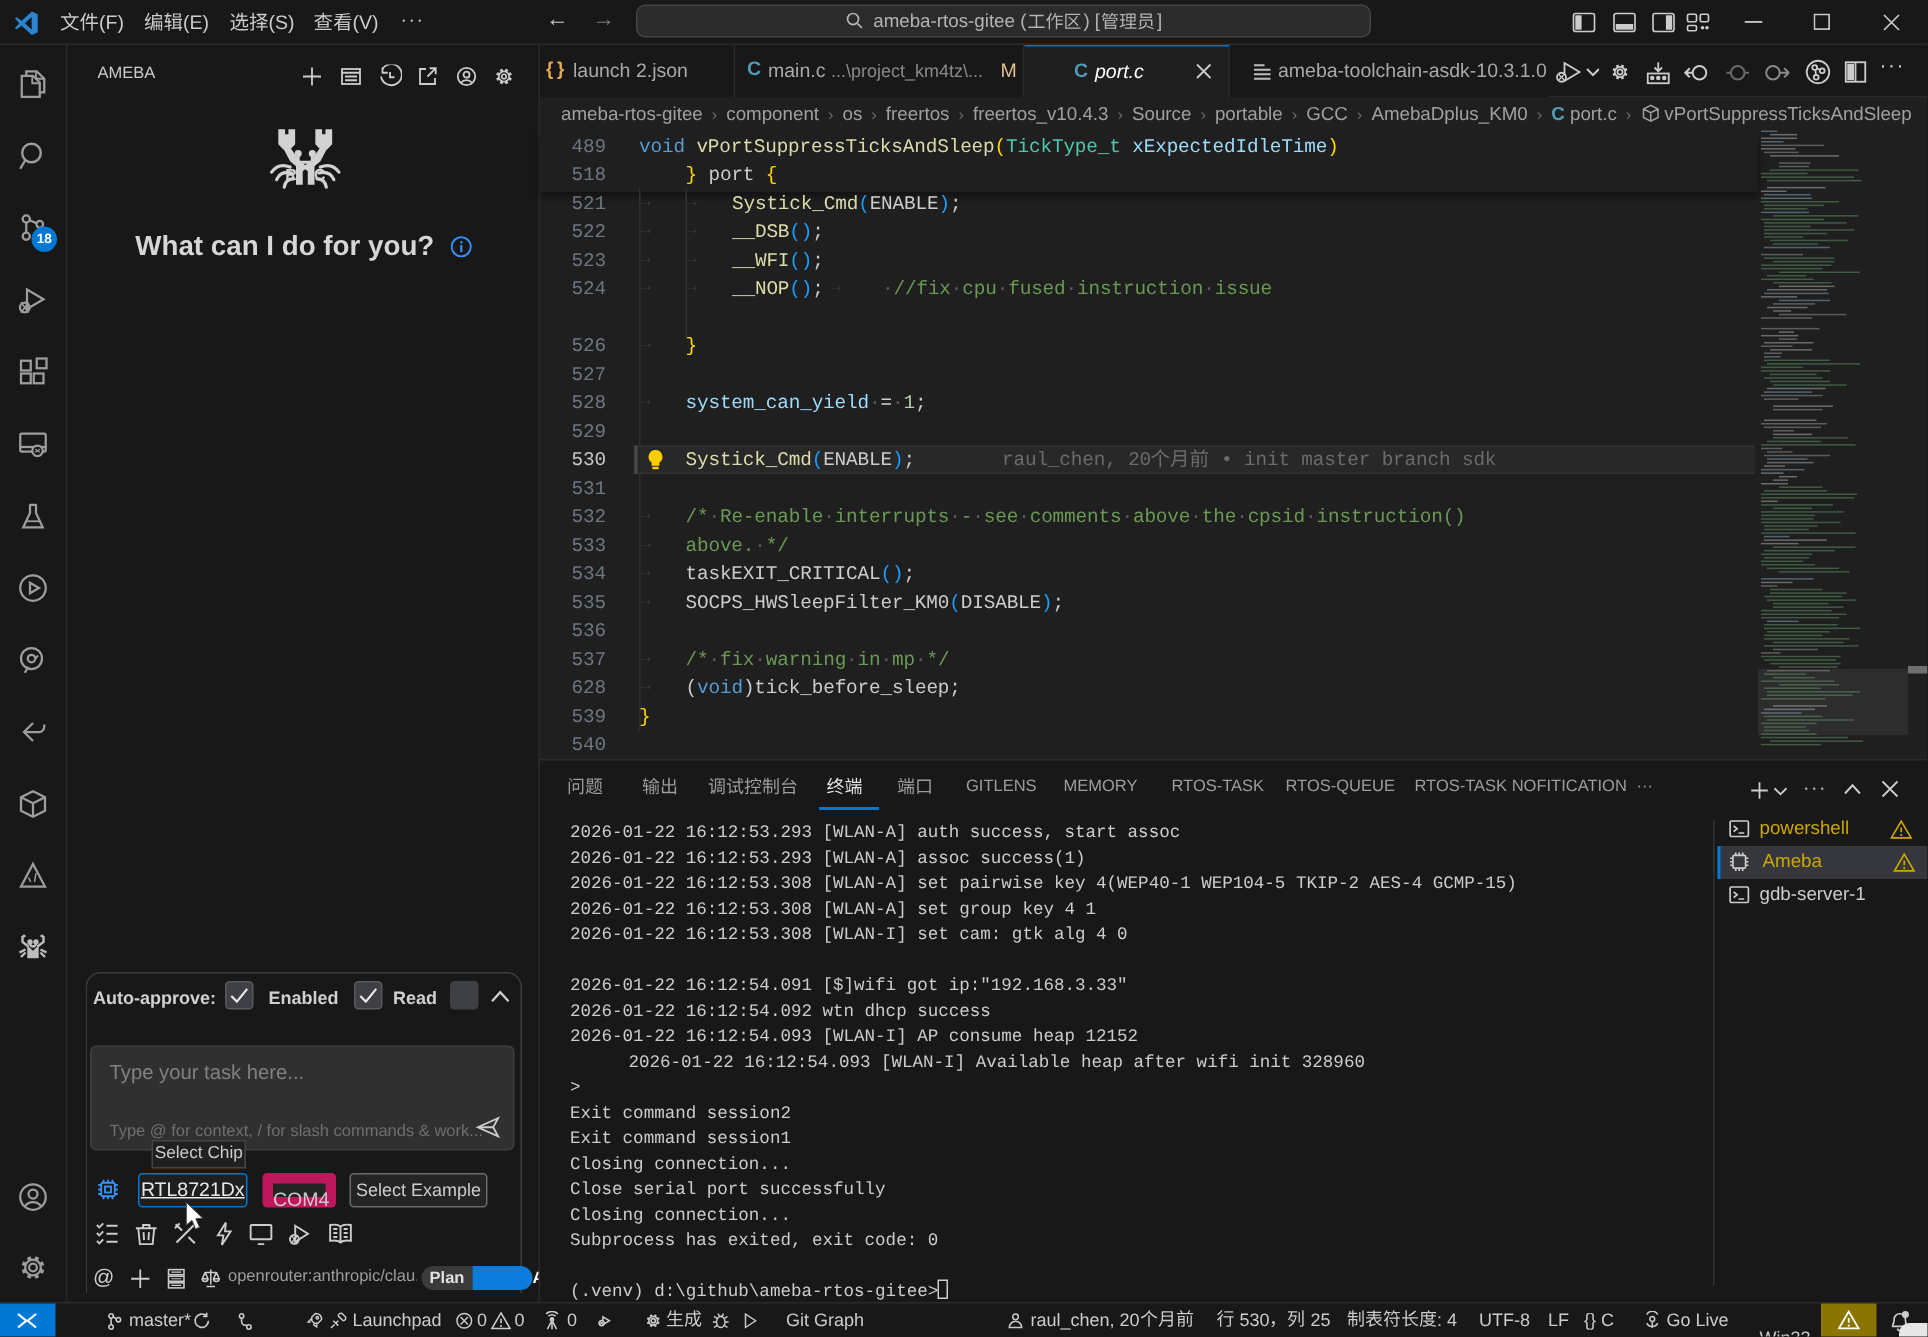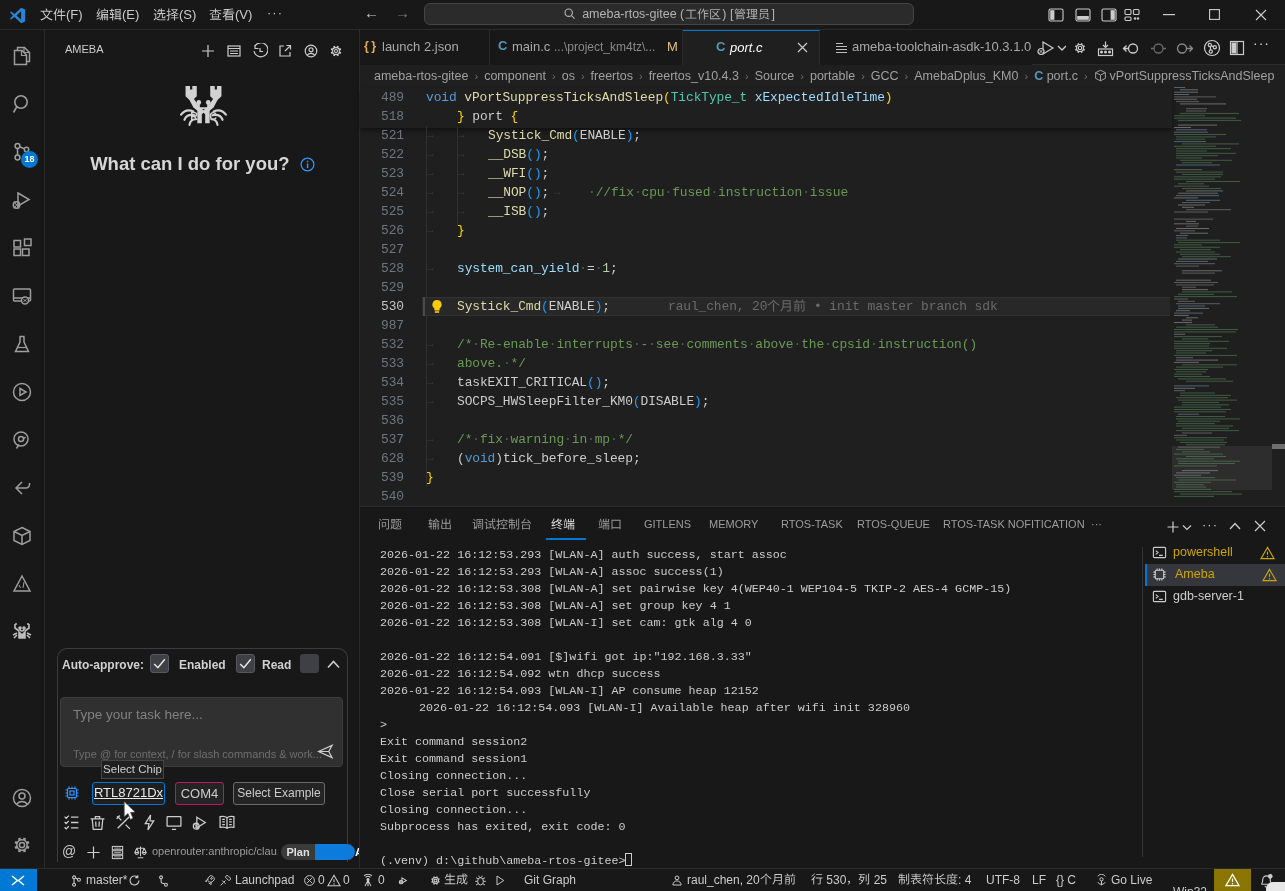--- a/index.html
+++ b/index.html
@@ -327,21 +327,21 @@
   </div>
 
   <div class="abs" style="left:56px;top:730px;width:63px;height:19px;background:#202021;border:1px solid #454545;font-size:11.5px;color:#cccccc;text-align:center;line-height:17px;z-index:5;white-space:nowrap;">Select Chip</div>
 
   <svg class="abs" style="left:19px;top:755px;" width="16" height="16" viewBox="0 0 16 16" stroke="#3794ff" stroke-width="1.2" fill="none">
       <rect x="3.5" y="3.5" width="9" height="9" rx="1"></rect>
       <rect x="6" y="6" width="4" height="4"></rect>
       <path d="M5 3.5 5 1.5 M8 3.5 8 1.5 M11 3.5 11 1.5 M5 12.5 5 14.5 M8 12.5 8 14.5 M11 12.5 11 14.5 M3.5 5 1.5 5 M3.5 8 1.5 8 M3.5 11 1.5 11 M12.5 5 14.5 5 M12.5 8 14.5 8 M12.5 11 14.5 11"></path>
     </svg>
   <div class="abs" style="left:47px;top:752px;width:73px;height:23px;background:#1f1f1f;border:1.5px solid #0078d4;border-radius:3px;font-size:13px;color:#e8e8e8;text-align:center;line-height:20px;text-decoration:underline;">RTL8721Dx</div>
-  <div class="abs" style="left:130px;top:752px;width:49px;height:23px;background:#242424;border:1px solid #be185d;border-radius:3px;font-size:13px;color:#cccccc;text-align:center;line-height:21px;">COM4</div>
+  <div class="abs" style="left:130px;top:752px;width:49px;height:23px;background:#242424;border:7px solid #be185d;border-radius:3px;font-size:13px;color:#cccccc;text-align:center;line-height:21px;">COM4</div>
   <div class="abs" style="left:188px;top:752px;width:92px;height:23px;background:#242424;border:1px solid #6b6b6b;border-radius:3px;font-size:12px;color:#cccccc;text-align:center;line-height:21px;white-space:nowrap;">Select Example</div>
   <svg class="abs" style="left:74px;top:770px;z-index:6;" width="18" height="24" viewBox="0 0 19 25">
       <path d="M5.5 1.5 5.5 17.5 9.5 14.2 12 20.3 14.8 19 12.2 13 17 12.6Z" fill="#ffffff" stroke="#444" stroke-width="0.7"></path>
     </svg>
 
   <g class="abs">
   <svg class="abs" style="left:18px;top:784px;" width="17" height="17" viewBox="0 0 16 16" stroke="#cccccc" stroke-width="1.2" fill="none">
         <path d="M1.5 2.5 3 4 5.5 1.5 M1.5 7.5 3 9 5.5 6.5 M1.5 12.5 3 14 5.5 11.5 M7.5 3 14.5 3 M7.5 8 14.5 8 M7.5 13 14.5 13"></path>
       </svg>
   <svg class="abs" style="left:44px;top:784px;" width="17" height="17" viewBox="0 0 16 16" stroke="#cccccc" stroke-width="1.2" fill="none">
@@ -499,26 +499,20 @@
       <span class="abs" style="left:128px;top:0;"><span style="color:#dcdcaa">__WFI</span><span style="color:#179fff">()</span><span style="color:#cccccc">;</span></span>
     </div>
   <div class="abs mono" style="left:0;top:153px;width:812px;height:19px;font-size:12.9px;line-height:19px;letter-spacing:-0.09px;">
       <span class="abs" style="left:0;top:0;width:44px;text-align:right;color:#6e7681;">524</span>
       <span class="abs" style="left:67px;top:0;color:#3b3b3b;font-size:11px;">→</span>
       <span class="abs" style="left:98px;top:0;color:#3b3b3b;font-size:11px;">→</span>
       <span class="abs" style="left:128px;top:0;"><span style="color:#dcdcaa">__NOP</span><span style="color:#179fff">()</span><span style="color:#cccccc">;</span></span>
       <span class="abs" style="left:194px;top:0;color:#3b3b3b;font-size:11px;">→</span>
       <span class="abs" style="left:228px;top:0;"><span style="color:#556055">·</span><span style="color:#6a9955">//fix</span><span style="color:#556055">·</span><span style="color:#6a9955">cpu</span><span style="color:#556055">·</span><span style="color:#6a9955">fused</span><span style="color:#556055">·</span><span style="color:#6a9955">instruction</span><span style="color:#556055">·</span><span style="color:#6a9955">issue</span></span>
     </div>
-  <div class="abs mono" style="left:0;top:172px;width:812px;height:19px;font-size:12.9px;line-height:19px;letter-spacing:-0.09px;">
-      <span class="abs" style="left:0;top:0;width:44px;text-align:right;color:#6e7681;">525</span>
-      <span class="abs" style="left:67px;top:0;color:#3b3b3b;font-size:11px;">→</span>
-      <span class="abs" style="left:98px;top:0;color:#3b3b3b;font-size:11px;">→</span>
-      <span class="abs" style="left:128px;top:0;"><span style="color:#dcdcaa">__ISB</span><span style="color:#179fff">()</span><span style="color:#cccccc">;</span></span>
-    </div>
   <div class="abs mono" style="left:0;top:191px;width:812px;height:19px;font-size:12.9px;line-height:19px;letter-spacing:-0.09px;">
       <span class="abs" style="left:0;top:0;width:44px;text-align:right;color:#6e7681;">526</span>
       <span class="abs" style="left:67px;top:0;color:#3b3b3b;font-size:11px;">→</span>
       <span class="abs" style="left:97px;top:0;"><span style="color:#ffd700">}</span></span>
     </div>
   <div class="abs mono" style="left:0;top:210px;width:812px;height:19px;font-size:12.9px;line-height:19px;letter-spacing:-0.09px;">
       <span class="abs" style="left:0;top:0;width:44px;text-align:right;color:#6e7681;">527</span>
     </div>
   <div class="abs mono" style="left:0;top:229px;width:812px;height:19px;font-size:12.9px;line-height:19px;letter-spacing:-0.09px;">
       <span class="abs" style="left:0;top:0;width:44px;text-align:right;color:#6e7681;">528</span>
@@ -533,21 +527,21 @@
       <span class="abs" style="left:97px;top:0;"><span style="color:#dcdcaa">Systick_Cmd</span><span style="color:#179fff">(</span><span style="color:#cccccc">ENABLE</span><span style="color:#179fff">)</span><span style="color:#cccccc">;</span></span>
       <span class="abs" style="left:308px;top:0;"><span style="color:#6b6b6b">raul_chen, 20<svg width="39" height="13" viewBox="0 -880 3000 1000" style="display:inline-block;vertical-align:-1.5px;" fill="currentColor">
             <g transform="scale(1,-1)">
               <use href="#u4e2a" transform="translate(0,0)"></use>
               <use href="#u6708" transform="translate(1000,0)"></use>
               <use href="#u524d" transform="translate(2000,0)"></use>
             </g>
           </svg> • init master branch sdk</span></span>
     </div>
   <div class="abs mono" style="left:0;top:286px;width:812px;height:19px;font-size:12.9px;line-height:19px;letter-spacing:-0.09px;">
-      <span class="abs" style="left:0;top:0;width:44px;text-align:right;color:#6e7681;">987</span>
+      <span class="abs" style="left:0;top:0;width:44px;text-align:right;color:#6e7681;">531</span>
     </div>
   <div class="abs mono" style="left:0;top:305px;width:812px;height:19px;font-size:12.9px;line-height:19px;letter-spacing:-0.09px;">
       <span class="abs" style="left:0;top:0;width:44px;text-align:right;color:#6e7681;">532</span>
       <span class="abs" style="left:67px;top:0;color:#3b3b3b;font-size:11px;">→</span>
       <span class="abs" style="left:97px;top:0;"><span style="color:#6a9955">/*</span><span style="color:#556055">·</span><span style="color:#6a9955">Re-enable</span><span style="color:#556055">·</span><span style="color:#6a9955">interrupts</span><span style="color:#556055">·</span><span style="color:#6a9955">-</span><span style="color:#556055">·</span><span style="color:#6a9955">see</span><span style="color:#556055">·</span><span style="color:#6a9955">comments</span><span style="color:#556055">·</span><span style="color:#6a9955">above</span><span style="color:#556055">·</span><span style="color:#6a9955">the</span><span style="color:#556055">·</span><span style="color:#6a9955">cpsid</span><span style="color:#556055">·</span><span style="color:#6a9955">instruction()</span></span>
     </div>
   <div class="abs mono" style="left:0;top:324px;width:812px;height:19px;font-size:12.9px;line-height:19px;letter-spacing:-0.09px;">
       <span class="abs" style="left:0;top:0;width:44px;text-align:right;color:#6e7681;">533</span>
       <span class="abs" style="left:67px;top:0;color:#3b3b3b;font-size:11px;">→</span>
       <span class="abs" style="left:97px;top:0;"><span style="color:#6a9955">above.</span><span style="color:#556055">·</span><span style="color:#6a9955">*/</span></span>

